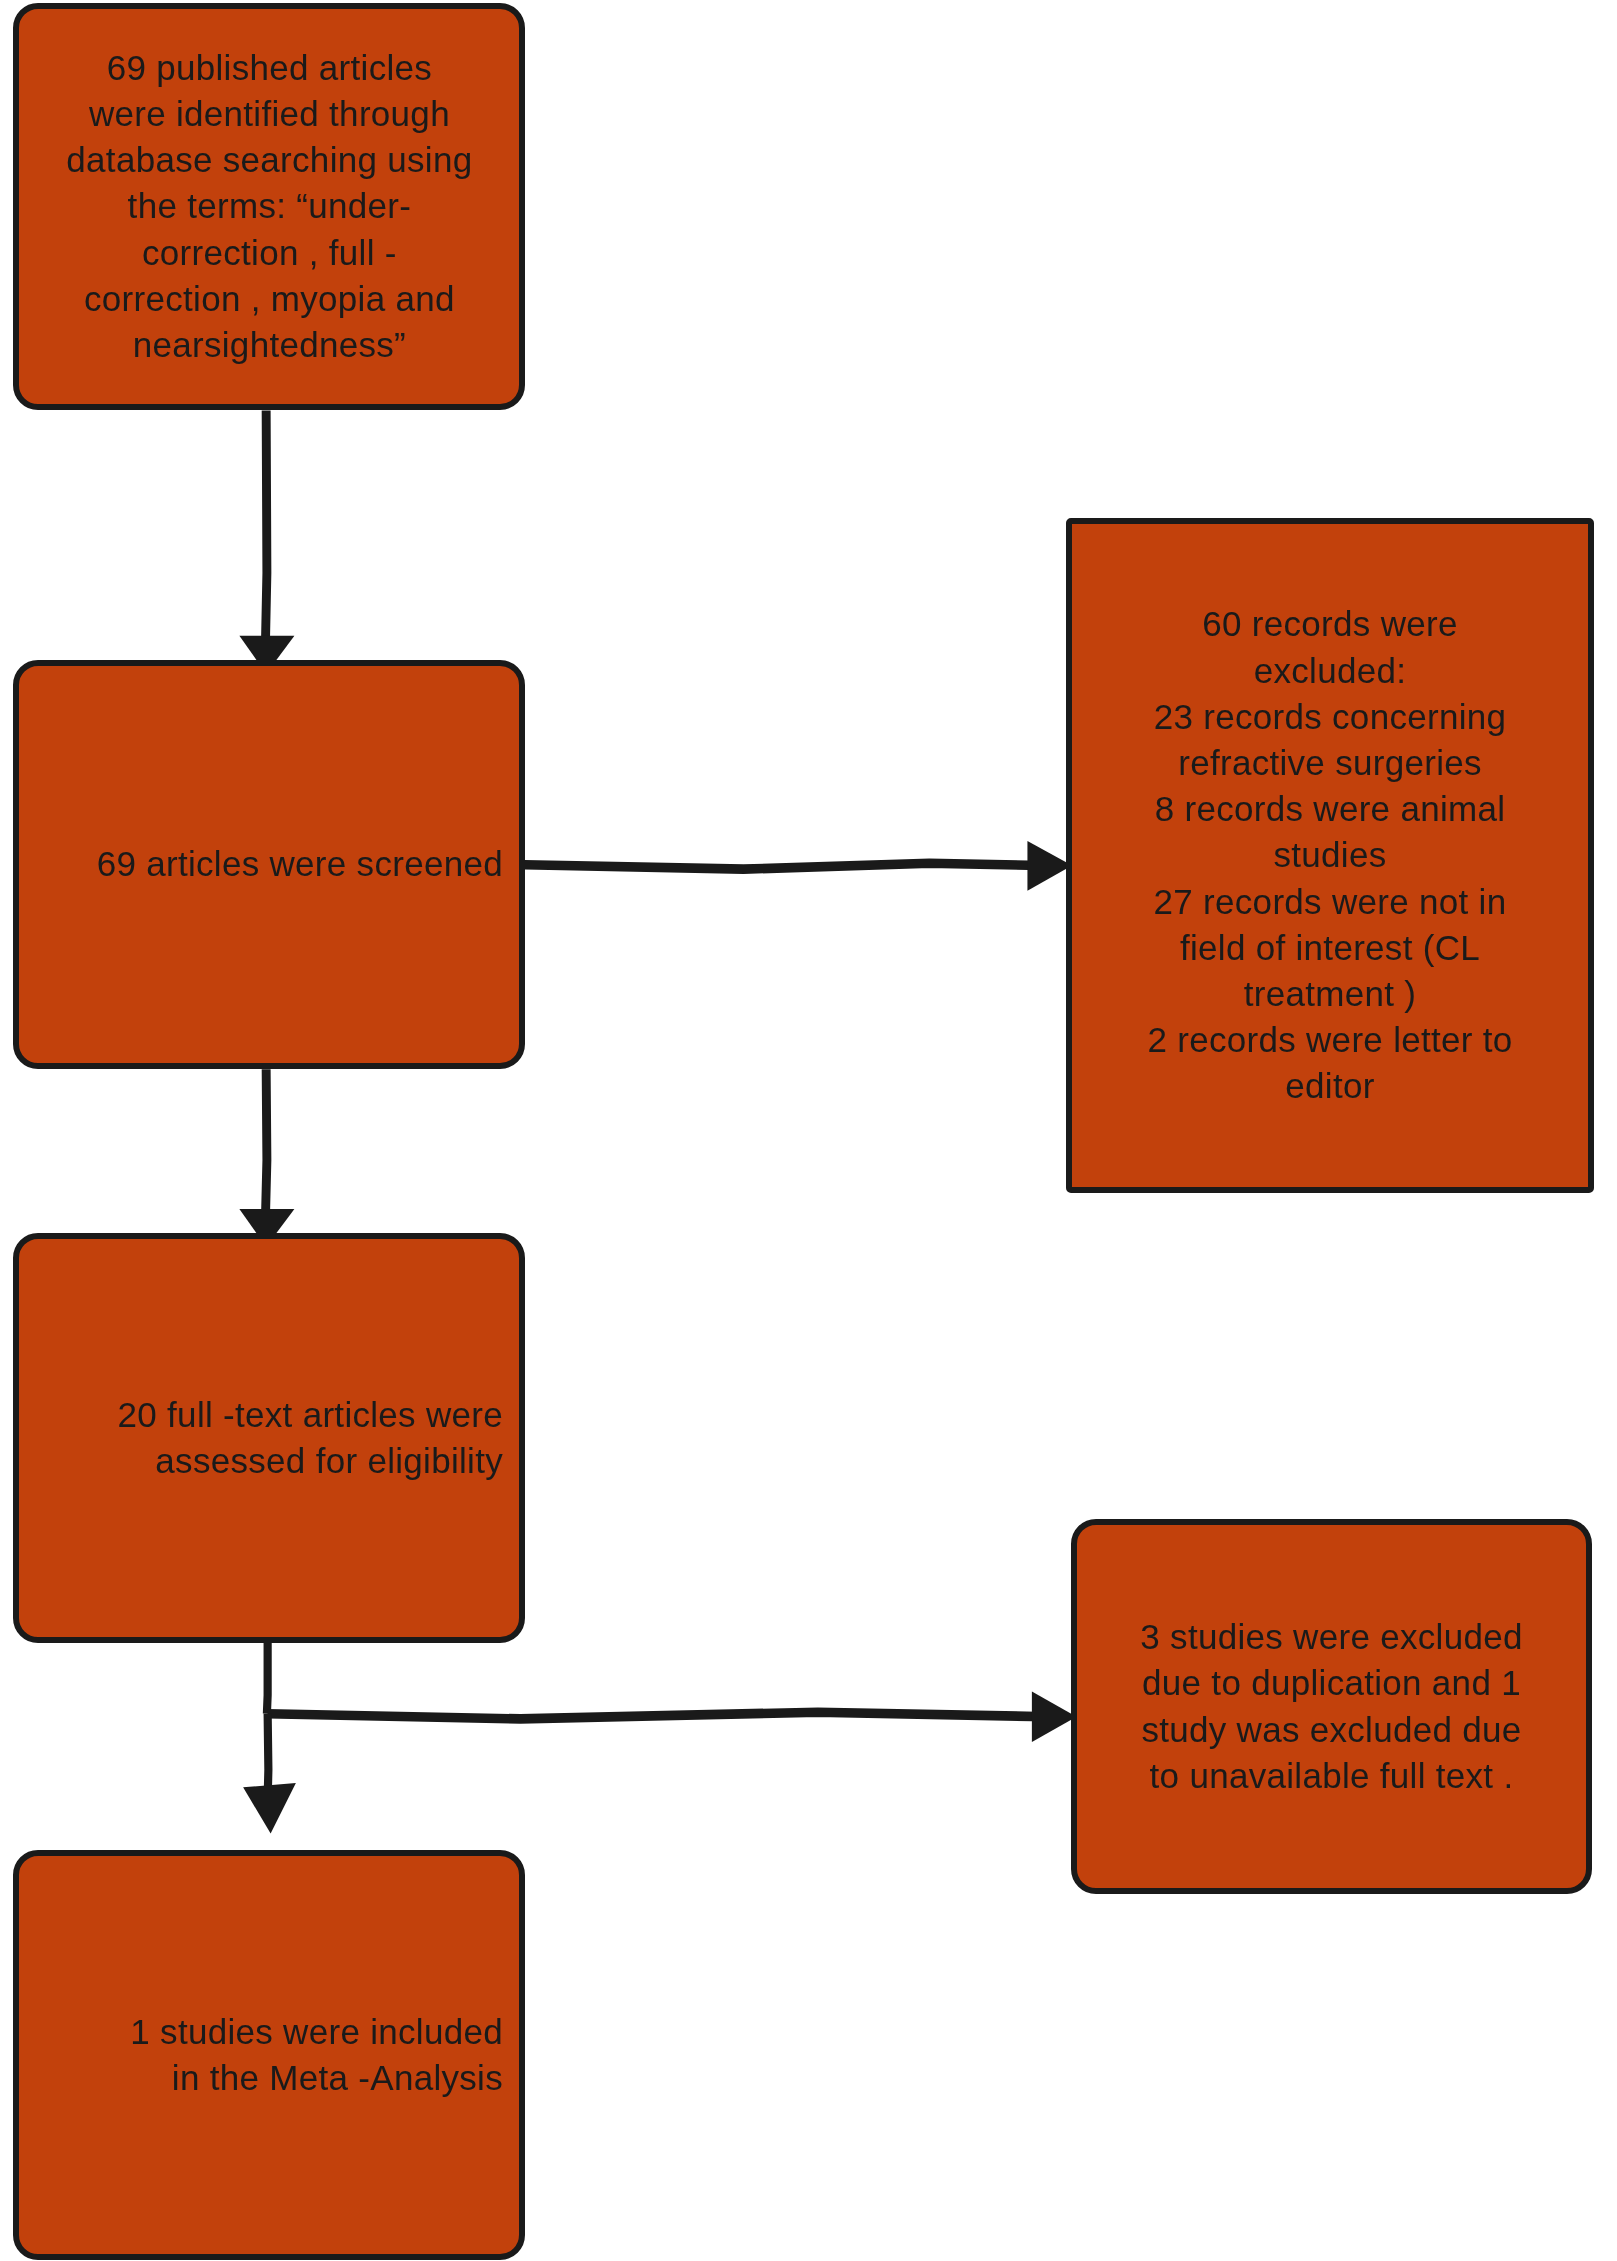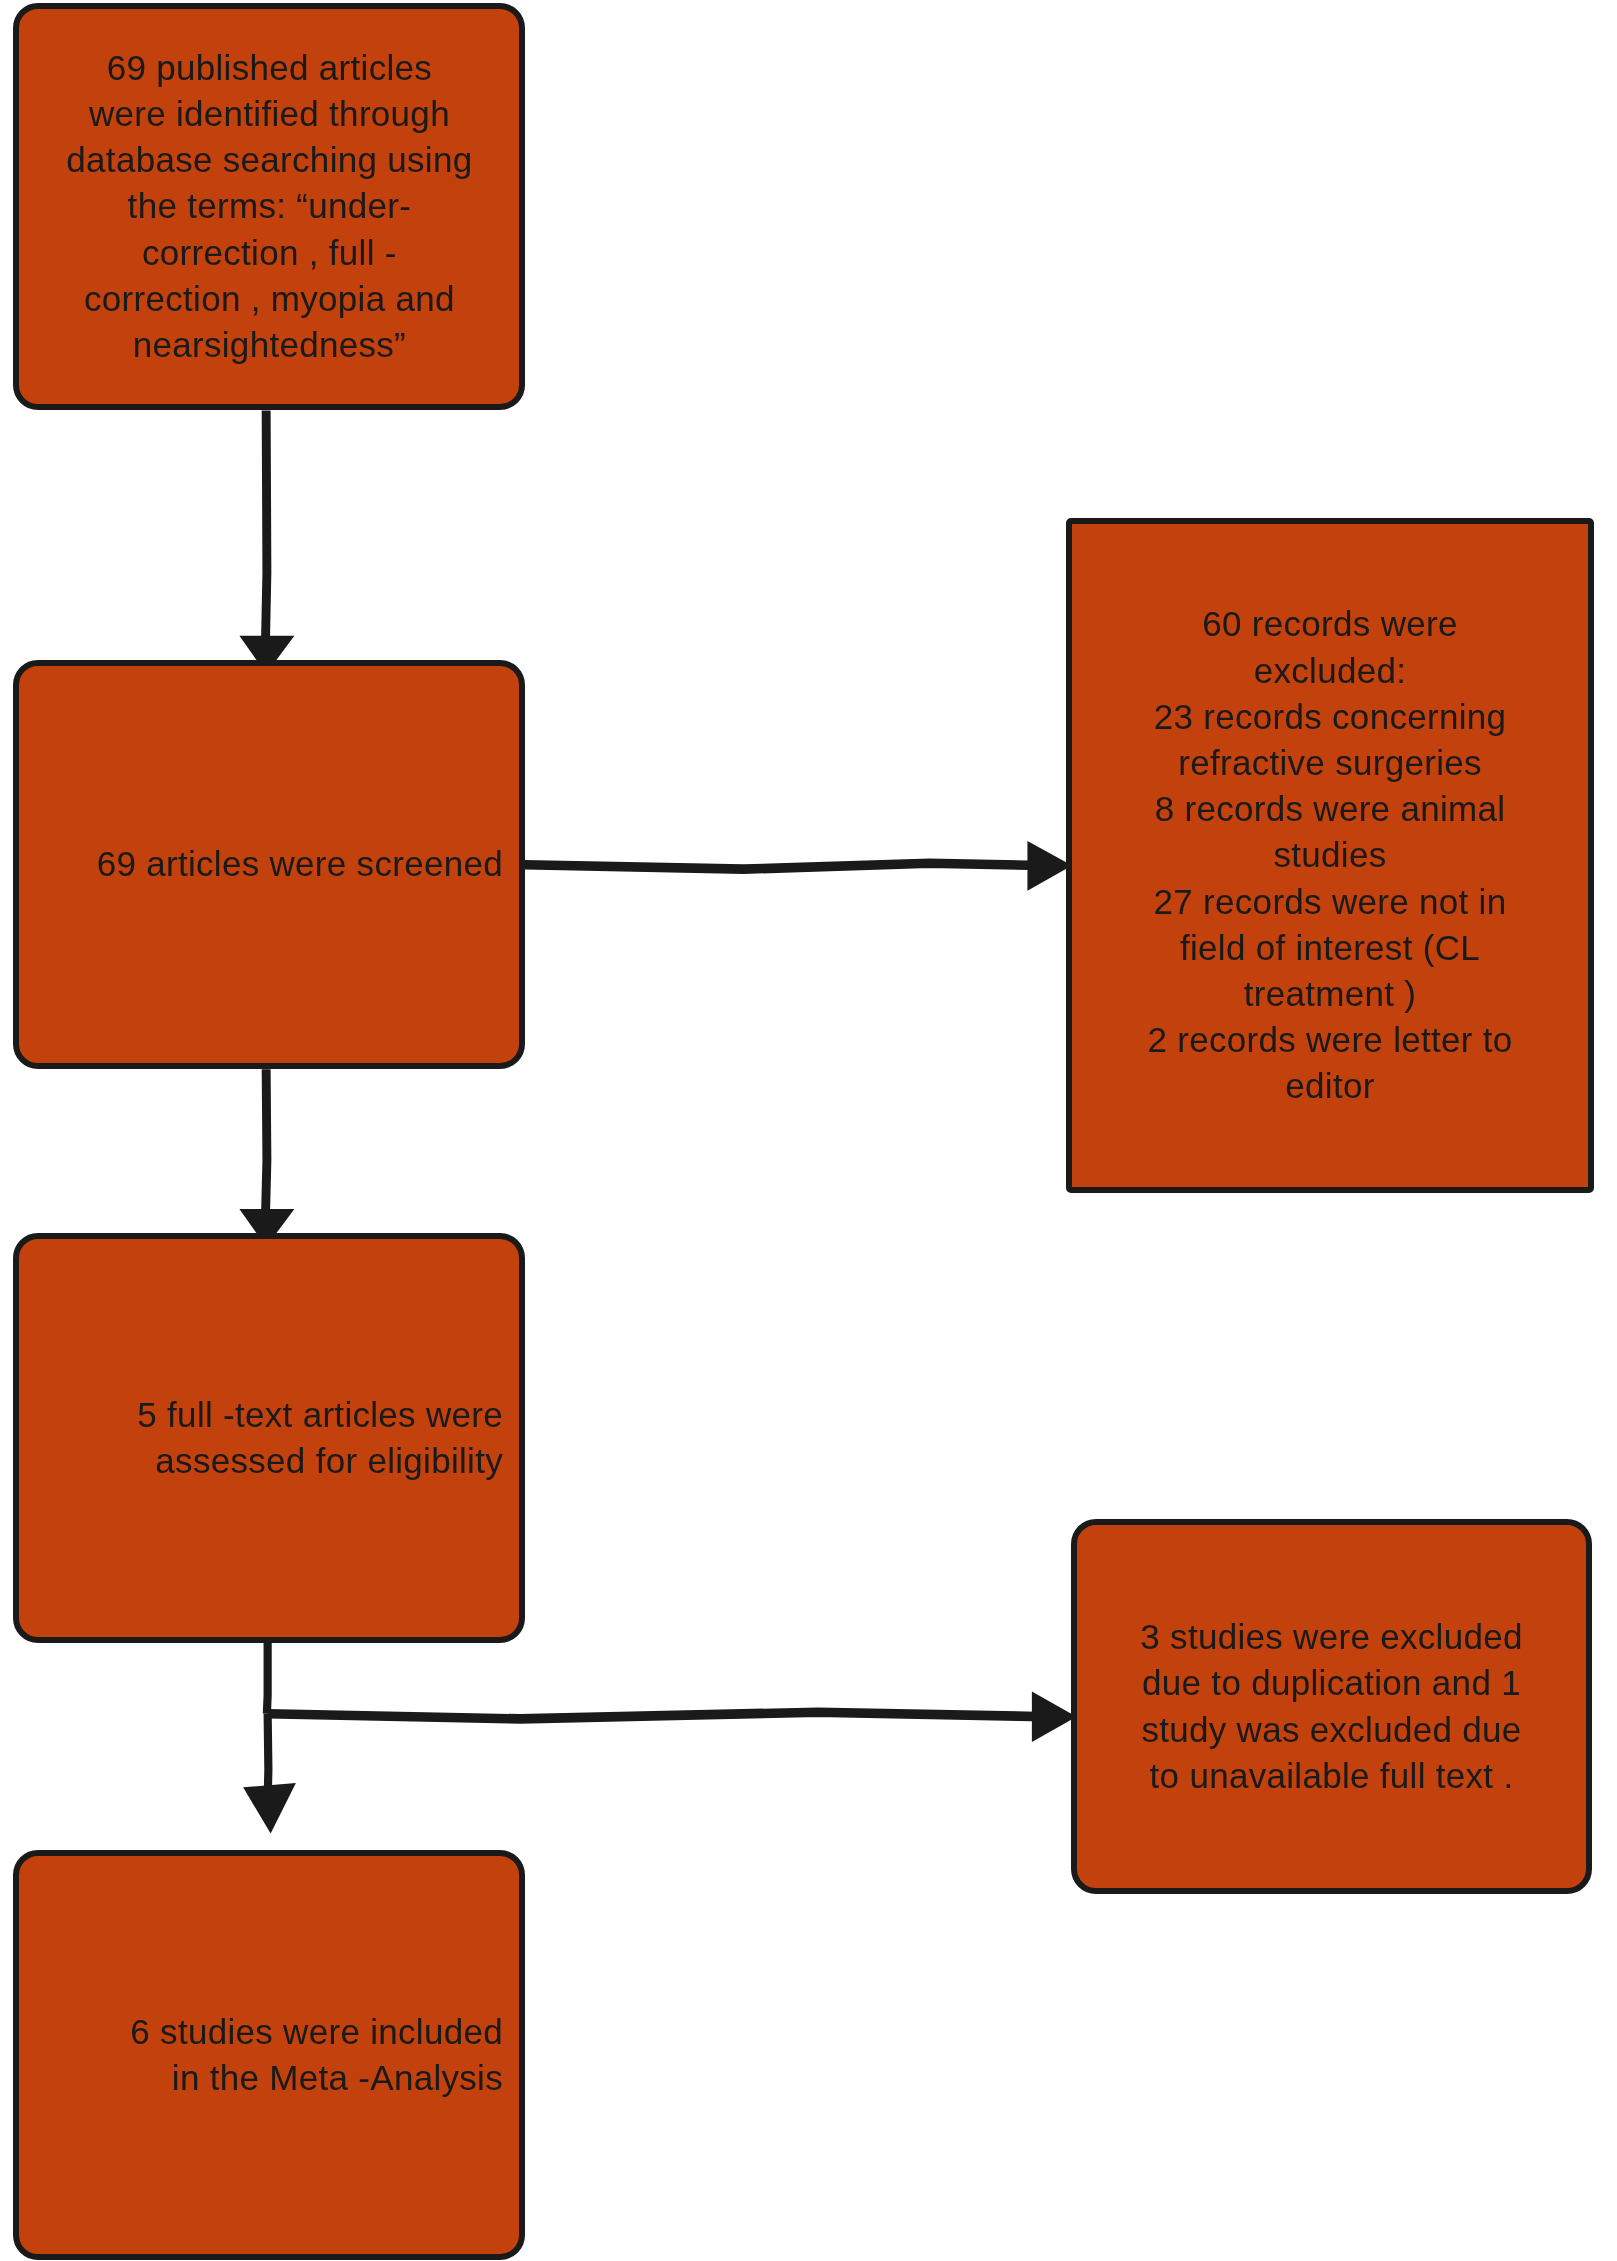--- a/index.html
+++ b/index.html
@@ -102,30 +102,30 @@
 8 records were animal
 studies
 27 records were not in
 field of interest  (CL
 treatment )
 2 records were letter to
 editor</span>
   </div>
 
   <div class="node rounded left-pad" style="left:13.4px; top:1233px; width:512px; height:410px;">
-    <span class="txt">5 full -text articles were
+    <span class="txt">20 full -text articles were
 assessed for eligibility</span>
   </div>
 
   <div class="node rounded" style="left:1071px; top:1519px; width:521px; height:375px;">
     <span class="txt">3 studies were excluded
 due to duplication and  1
 study was excluded due
 to unavailable full text .</span>
   </div>
 
   <div class="node rounded left-pad" style="left:13.4px; top:1850px; width:512px; height:410px;">
-    <span class="txt">6 studies were included
+    <span class="txt">1 studies were included
 in the Meta -Analysis</span>
   </div>
 
 </div>
 
 
 </body></html>

